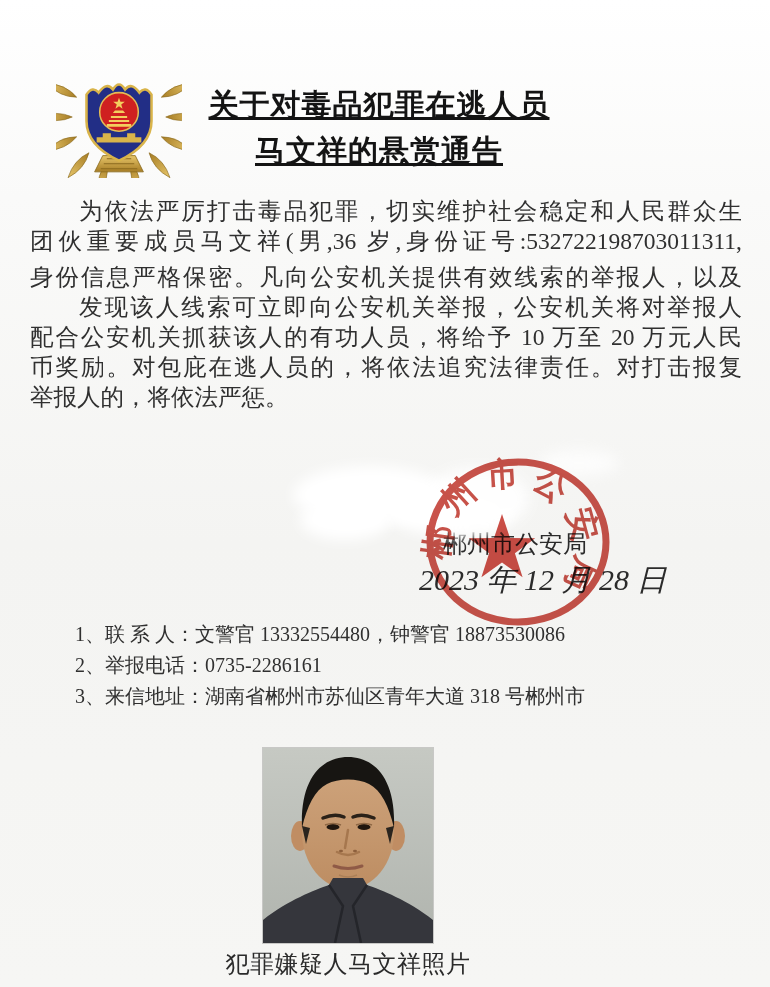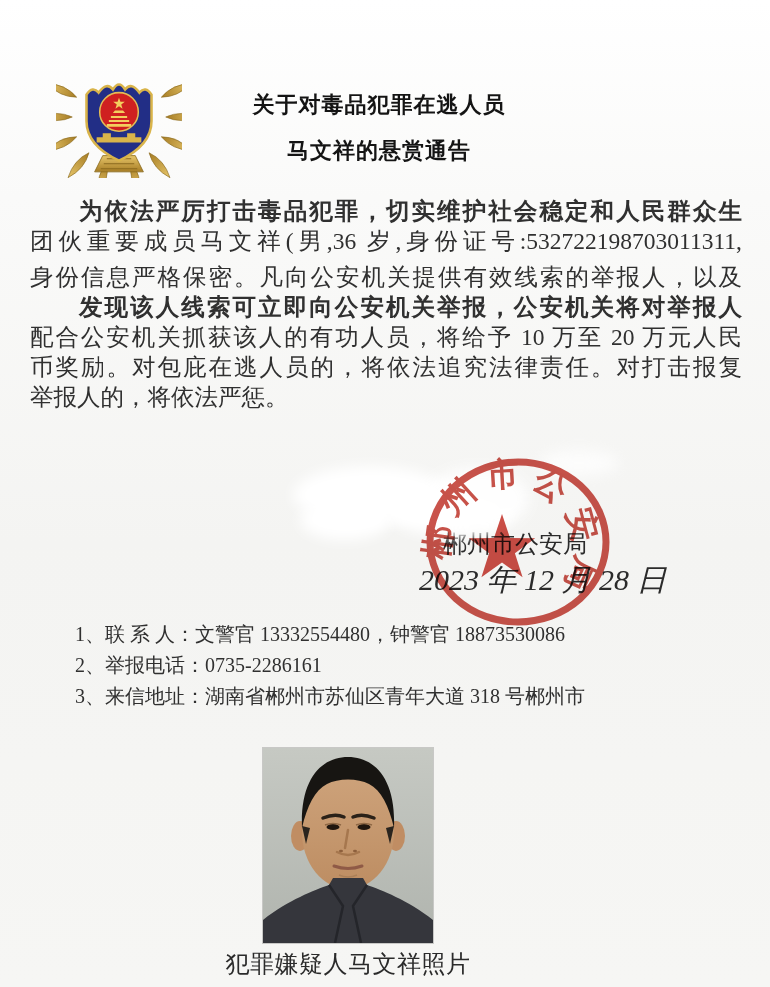--- a/index.html
+++ b/index.html
@@ -4,26 +4,26 @@
 <style>
   html,body{margin:0;padding:0;background:#e9e9e9;}
   .page{
     position:relative;width:770px;height:987px;overflow:hidden;
     background:linear-gradient(180deg,#ffffff 0%,#fafaf9 20%,#f4f4f2 55%,#f6f6f4 100%);
     font-family:"Liberation Serif","DejaVu Serif",serif;color:#2d2d2d;
   }
   
   .emblem{position:absolute;left:56px;top:56px;width:126px;height:122px;}
   .title{position:absolute;left:184px;top:82px;width:390px;text-align:center;
-    font-weight:bold;color:#141414;font-size:22px;line-height:46px;letter-spacing:1px;}
+    font-weight:bold;color:#141414;font-size:30px;line-height:46px;letter-spacing:1px;text-decoration:underline;}
   
   .body-text{position:absolute;left:30px;top:196px;width:712px;font-size:23.5px;color:#303030;}
   .line{height:30px;line-height:30px;text-align:justify;text-align-last:justify;}
   .line.last{text-align-last:left;}
-  .line.indent{padding-left:49px;font-weight:bold;}
+  .line.indent{padding-left:49px;}
   .para2{margin-top:6px;}
   
   .sig-agency{position:absolute;left:443px;top:528px;font-size:24px;color:#2b2b2b;}
   .sig-date{position:absolute;left:419px;top:560px;font-size:30px;color:#2b2b2b;font-style:italic;}
   .smudge{position:absolute;background:#ffffff;border-radius:50%;filter:blur(7px);}
   .sm1{left:293px;top:466px;width:155px;height:58px;}
   .sm2{left:388px;top:486px;width:125px;height:50px;}
   .sm3{left:540px;top:450px;width:78px;height:26px;opacity:.75;}
   .sm4{left:424px;top:468px;width:105px;height:62px;opacity:.92;}
   .sm5{left:300px;top:500px;width:90px;height:40px;}

